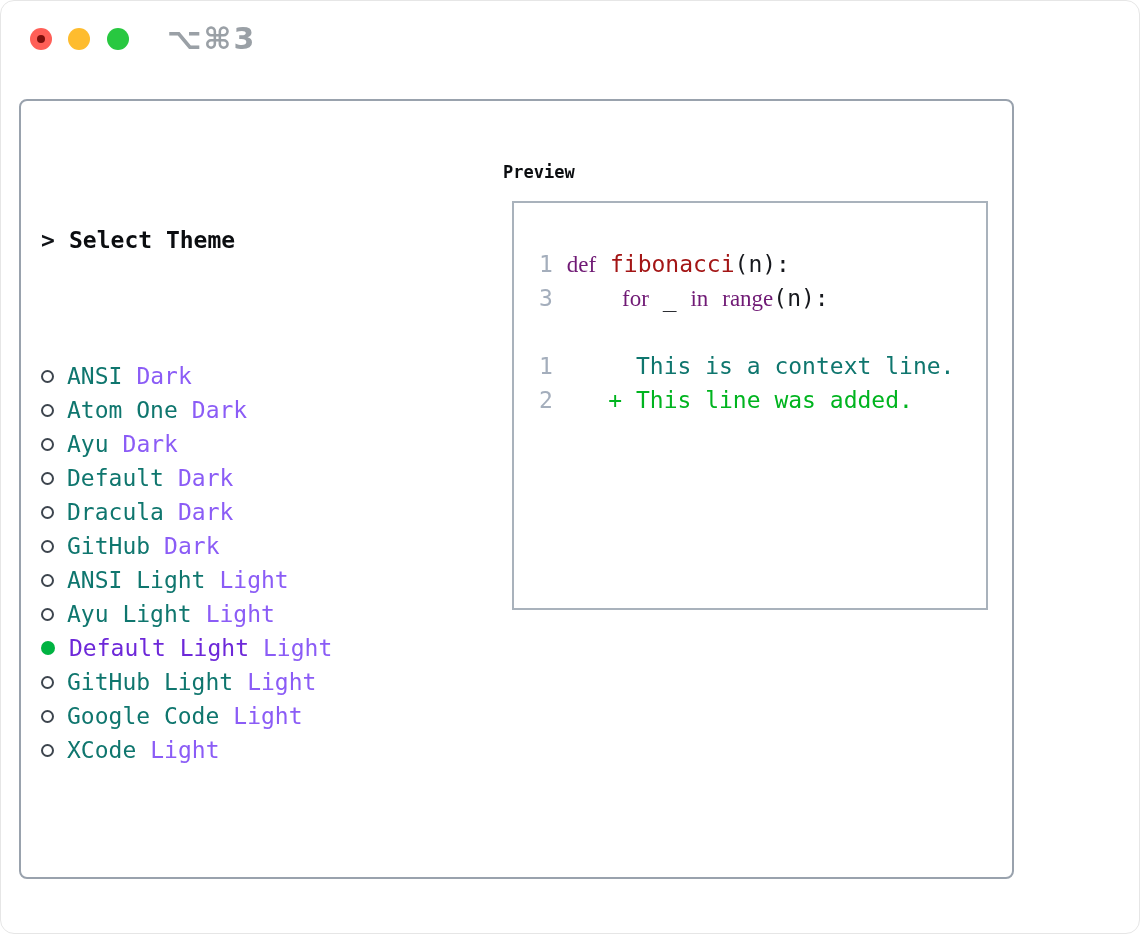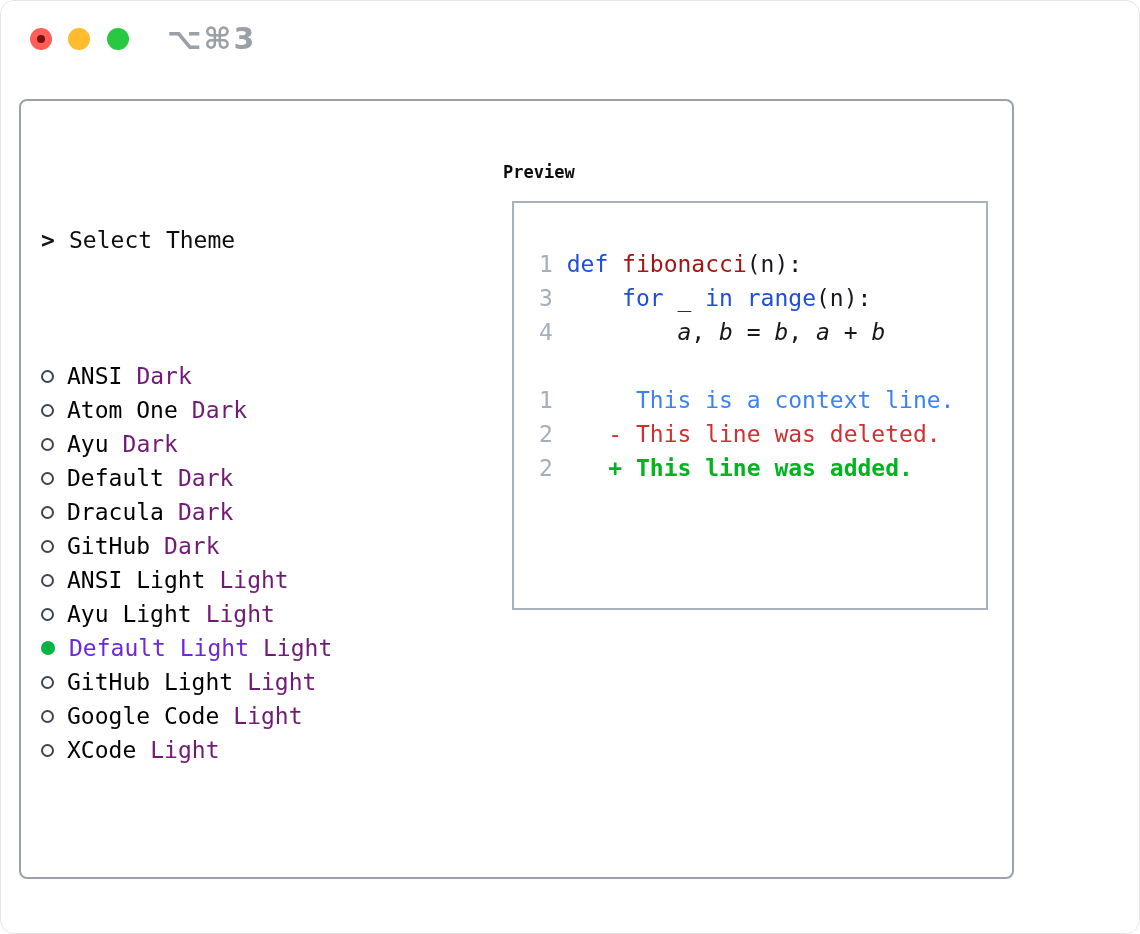--- a/index.html
+++ b/index.html
@@ -34,50 +34,50 @@
     border:2px solid #99a2ad; border-radius:8px; background:#ffffff;
   }
 
   
   .left-col {
     position:absolute; left:20px; top:54px; width:450px;
     font-size:23px; line-height:34px; white-space:pre; color:#262c33;
   }
   .row { height:34px; display:flex; align-items:center; white-space:pre; }
   .prefix { display:inline-block; width:28px; font-weight:bold; color:#111418; }
-  .hdr { font-weight:normal; color:#0b0d10; }
+  .hdr { font-weight:bold; color:#0b0d10; }
   .bullet {
     display:inline-block; width:13px; height:13px; border-radius:50%;
     border:2px solid #3d454e; margin-right:13px; flex:0 0 auto;
   }
   .bullet.filled { border:none; width:14px; height:14px; background:#00b342; margin-right:14px; }
-  .tname { color:#000000; }
+  .tname { color:#0f766e; }
   .tname.sel { color:#6d28d9; }
-  .ttag { color:#701a75; margin-left:14px; }
+  .ttag { color:#8b5cf6; margin-left:14px; }
   .spacer { height:34px; }
 
   
   .preview-hdr {
     position:absolute; left:482px; top:54px;
     font-size:17px; line-height:34px; font-weight:bold; color:#0b0d10;
   }
   .preview-box {
     position:absolute; left:491px; top:100px; width:476px; height:409px;
     border:2px solid #a9b2bc; background:#ffffff;
     padding:44px 0 0 25px; overflow:hidden;
   }
   .cline { height:34px; line-height:34px; font-size:23px; white-space:pre; }
   .tk-ln  { color:#a4aebc; }
-  .tk-kw  { color:#1d4ed8; }
+  .tk-kw  { color:#701a75;font-family:Liberation Serif, serif; }
   .tk-fn  { color:#a31515; }
   .tk-var { color:#16181d; font-style:italic; }
   .tk-pl  { color:#16181d; }
-  .tk-ctx { color:#3b82f6; }
+  .tk-ctx { color:#0f766e; }
   .tk-del { color:#cd3131; }
-  .tk-add { color:#00b41f;font-weight:bold; }
+  .tk-add { color:#00b41f; }
 </style>
 </head>
 <body>
 
 <div class="window">
 
   <div class="titlebar">
     <span class="tl tl-close"></span>
     <span class="tl tl-min"></span>
     <span class="tl tl-zoom"></span>
@@ -103,22 +103,20 @@
 
       
     </div>
 
     <div class="preview-hdr">Preview</div>
 
     <div class="preview-box">
       <div>
           <div class="cline"><span class="tk-ln">1 </span><span class="tk-kw">def</span><span class="tk-pl"> </span><span class="tk-fn">fibonacci</span><span class="tk-pl">(n):</span></div>
           <div class="cline"><span class="tk-ln">3 </span><span class="tk-pl">    </span><span class="tk-kw">for</span><span class="tk-pl"> _ </span><span class="tk-kw">in</span><span class="tk-pl"> </span><span class="tk-kw">range</span><span class="tk-pl">(n):</span></div>
-          <div class="cline"><span class="tk-ln">4 </span><span class="tk-pl">        </span><span class="tk-var">a</span><span class="tk-pl">, </span><span class="tk-var">b</span><span class="tk-pl"> = </span><span class="tk-var">b</span><span class="tk-pl">, </span><span class="tk-var">a</span><span class="tk-pl"> + </span><span class="tk-var">b</span></div>
           <div class="cline"></div>
           <div class="cline"><span class="tk-ln">1</span><span class="tk-pl">      </span><span class="tk-ctx">This is a context line.</span></div>
-          <div class="cline"><span class="tk-ln">2</span><span class="tk-pl">    </span><span class="tk-del">- This line was deleted.</span></div>
           <div class="cline"><span class="tk-ln">2</span><span class="tk-pl">    </span><span class="tk-add">+ This line was added.</span></div>
         </div>
     </div>
 
   </div>
 </div>
 
 </body></html>

